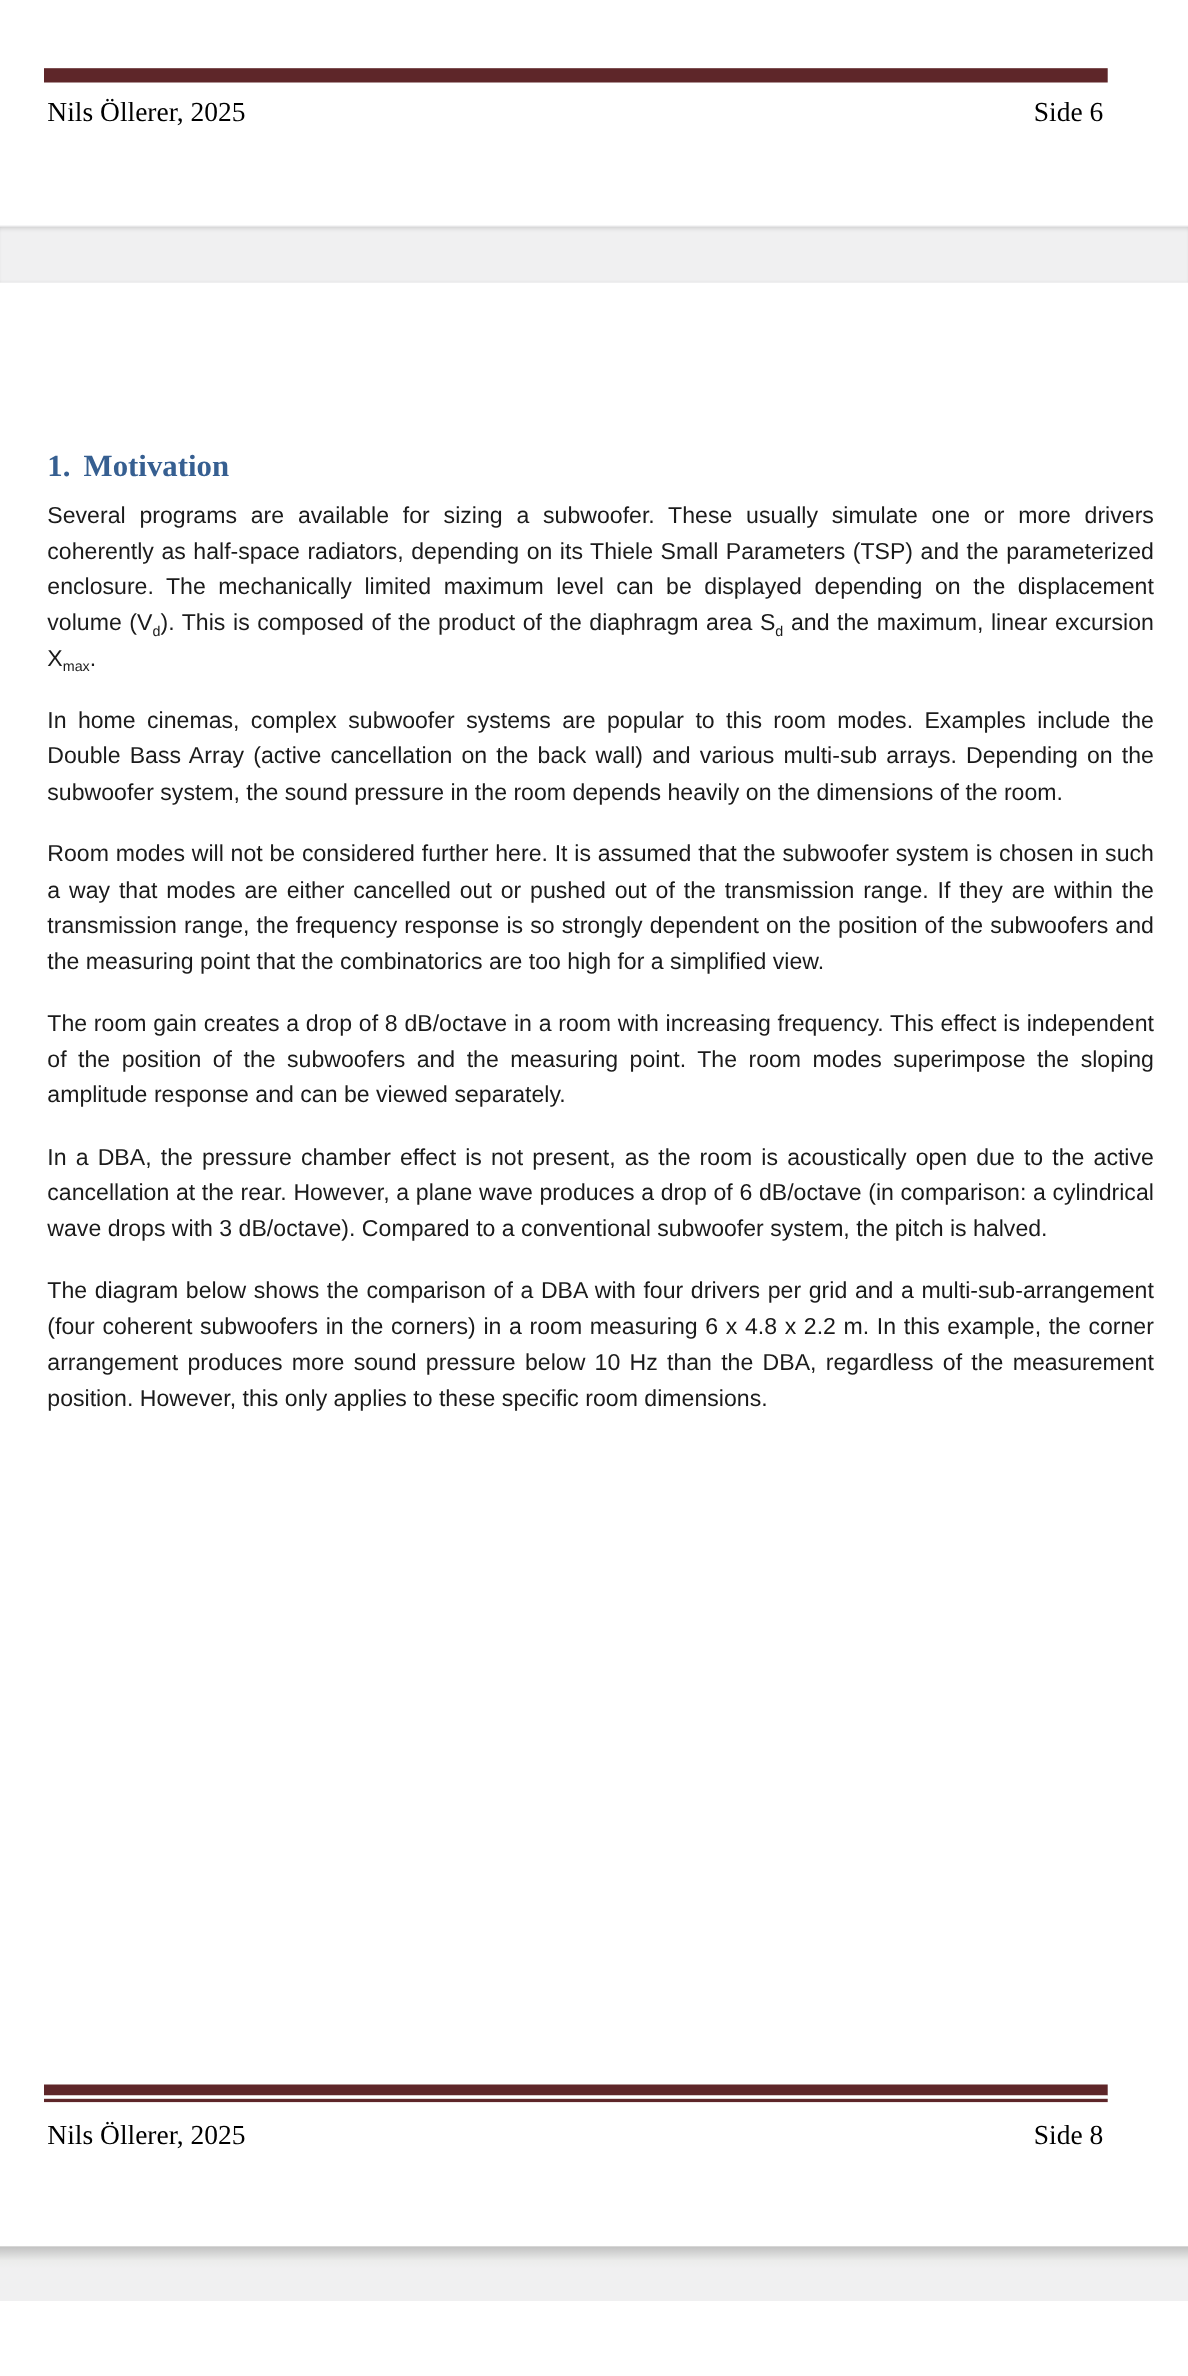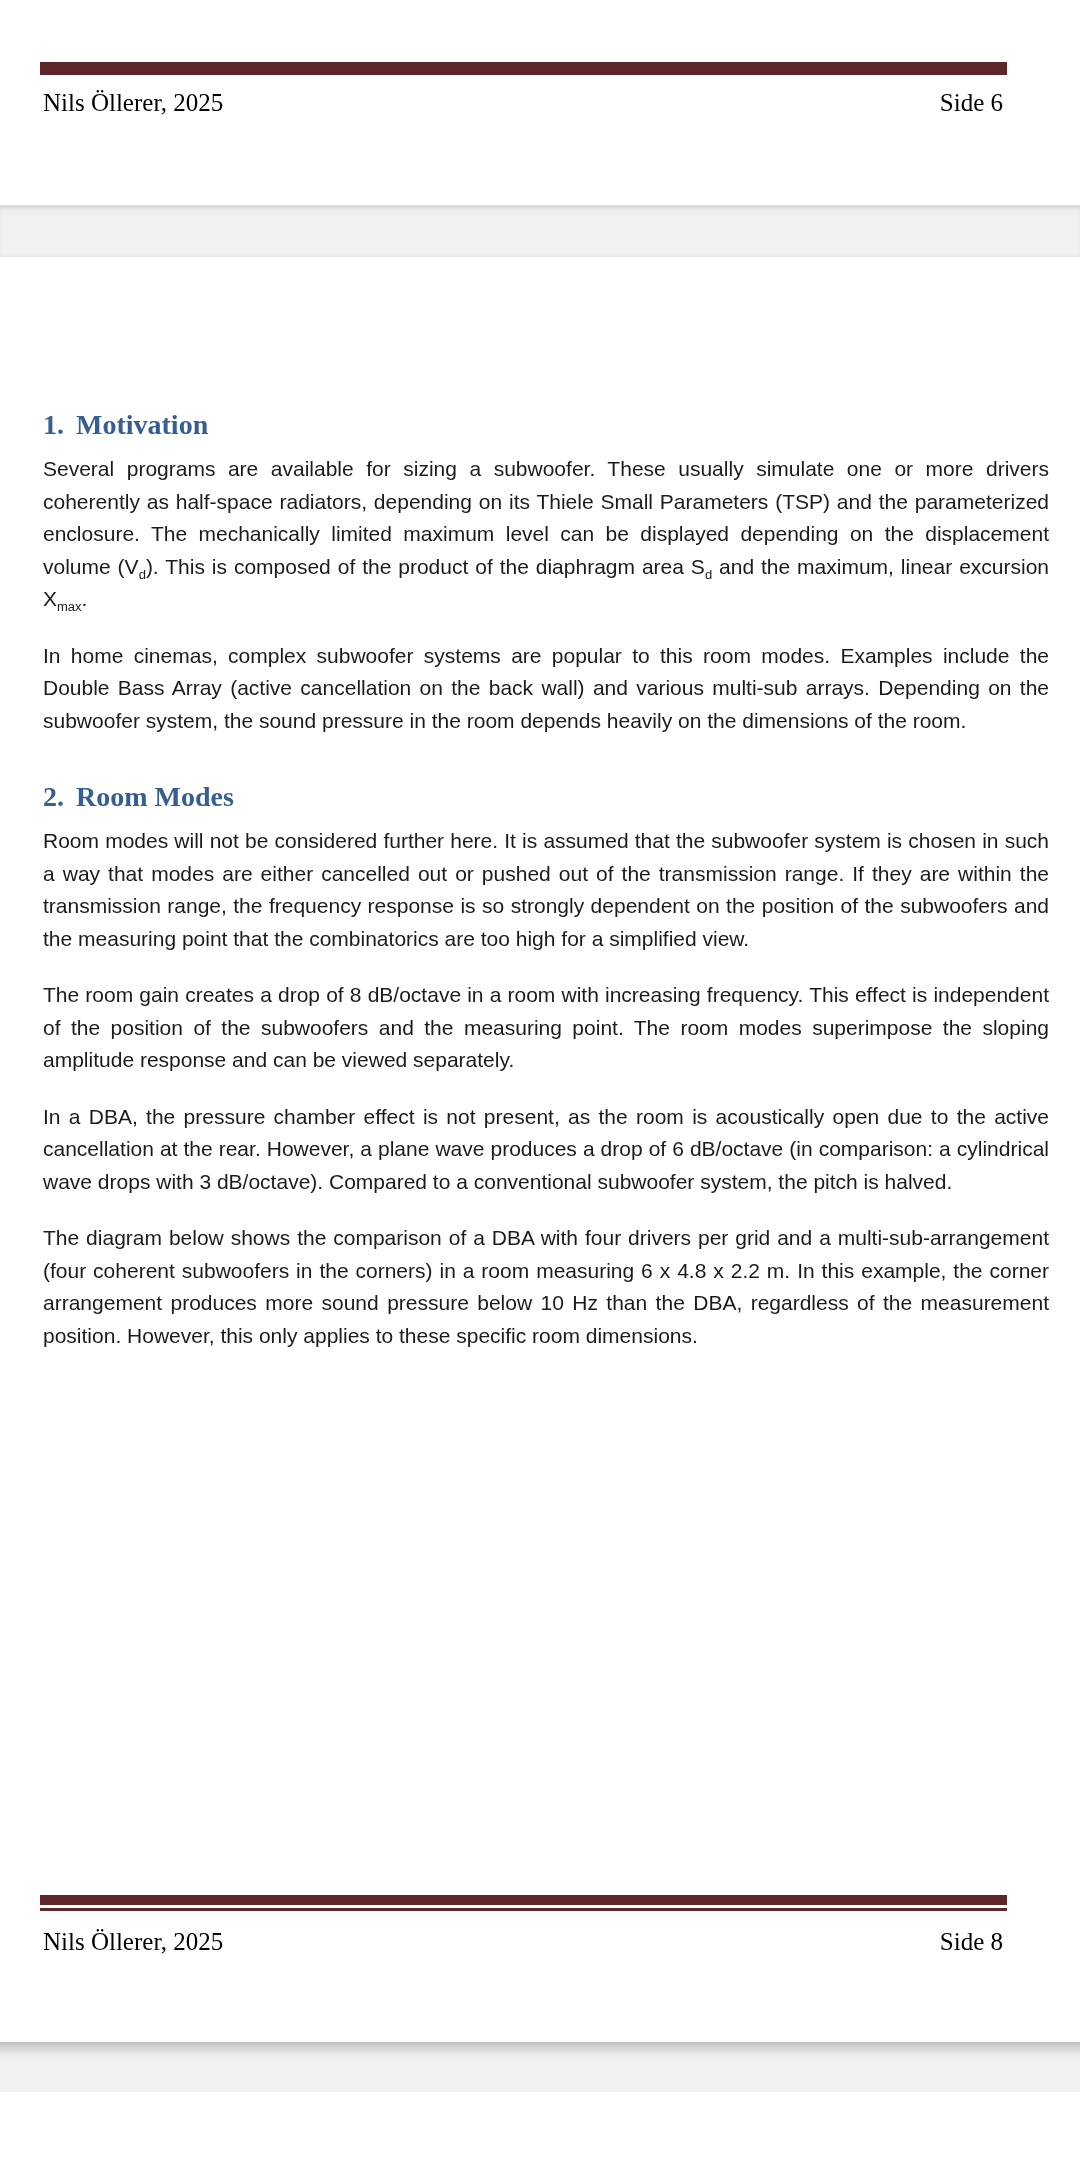--- a/index.html
+++ b/index.html
@@ -85,21 +85,20 @@
   </div>
 </div>
 
 <div class="page-gap" id="gap1"></div>
 
 <div class="page" id="page2">
   <div id="doc-content">
       <h2 class="sec-heading"><span class="sec-num">1.</span><span>Motivation</span></h2>
       <p class="body-para">Several programs are available for sizing a subwoofer. These usually simulate one or more drivers coherently as half-space radiators, depending on its Thiele Small Parameters (TSP) and the parameterized enclosure. The mechanically limited maximum level can be displayed depending on the displacement volume (V<sub>d</sub>). This is composed of the product of the diaphragm area S<sub>d</sub> and the maximum, linear excursion X<sub>max</sub>.</p>
       <p class="body-para">In home cinemas, complex subwoofer systems are popular to this room modes. Examples include the Double Bass Array (active cancellation on the back wall) and various multi-sub arrays. Depending on the subwoofer system, the sound pressure in the room depends heavily on the dimensions of the room.</p>
-      <h2 class="sec-heading"><span class="sec-num">2.</span><span>Room Modes</span></h2>
       <p class="body-para">Room modes will not be considered further here. It is assumed that the subwoofer system is chosen in such a way that modes are either cancelled out or pushed out of the transmission range. If they are within the transmission range, the frequency response is so strongly dependent on the position of the subwoofers and the measuring point that the combinatorics are too high for a simplified view.</p>
       <p class="body-para">The room gain creates a drop of 8 dB/octave in a room with increasing frequency. This effect is independent of the position of the subwoofers and the measuring point. The room modes superimpose the sloping amplitude response and can be viewed separately.</p>
       <p class="body-para">In a DBA, the pressure chamber effect is not present, as the room is acoustically open due to the active cancellation at the rear. However, a plane wave produces a drop of 6 dB/octave (in comparison: a cylindrical wave drops with 3 dB/octave). Compared to a conventional subwoofer system, the pitch is halved.</p>
       <p class="body-para">The diagram below shows the comparison of a DBA with four drivers per grid and a multi-sub-arrangement (four coherent subwoofers in the corners) in a room measuring 6 x 4.8 x 2.2 m. In this example, the corner arrangement produces more sound pressure below 10 Hz than the DBA, regardless of the measurement position. However, this only applies to these specific room dimensions.</p>
     </div>
 
   <div class="footer-rule-double" style="top:1638px">
     <div class="thick"></div>
     <div class="spacer"></div>
     <div class="thin"></div>

